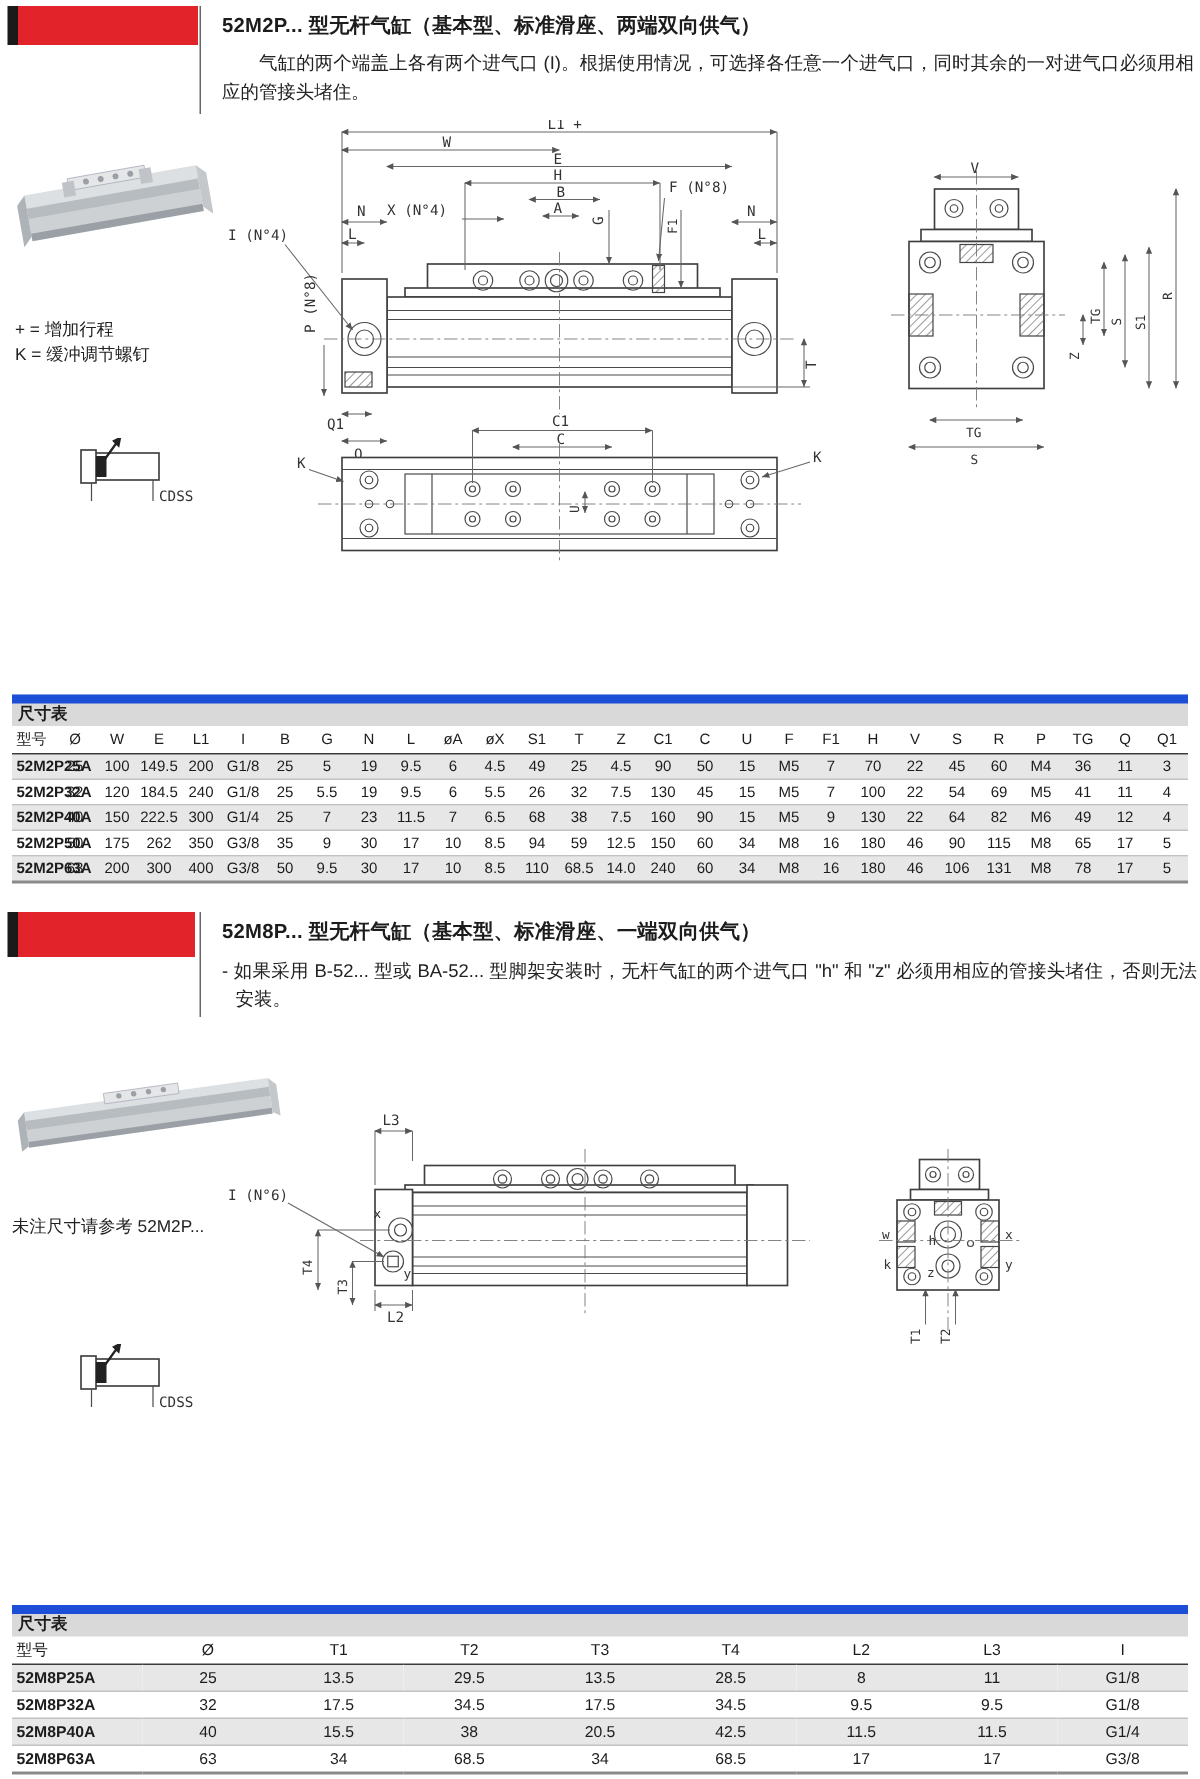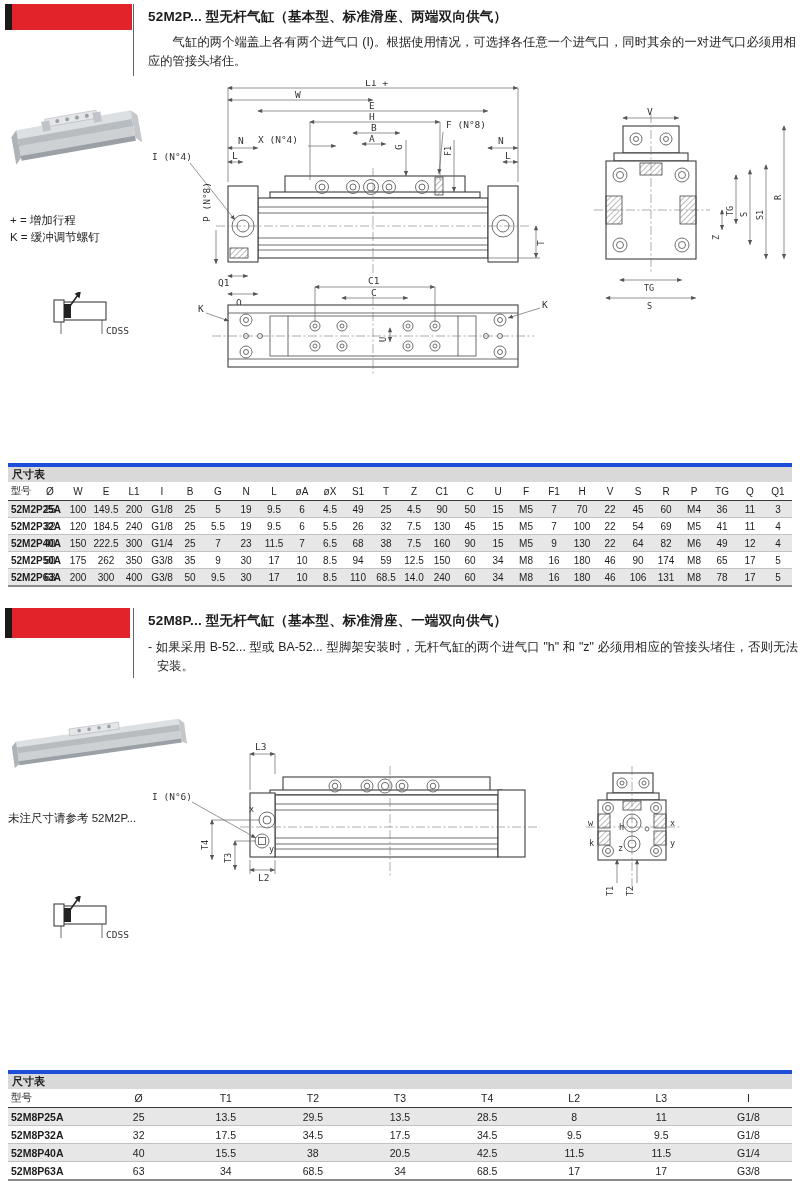--- a/index.html
+++ b/index.html
@@ -14,21 +14,21 @@
   .redblock{background:var(--accent,#e2232a);}
   .vline{width:1px;background:#666;}
   .sec-title{font-size:13.5px;font-weight:bold;letter-spacing:0.2px;}
   .para{font-size:12.3px;line-height:19px;color:#222;text-align:justify;}
   .indent{text-indent:2em;}
   .hang{padding-left:9px;text-indent:-9px;margin:0;}
   .side-note{font-size:11.5px;line-height:17px;color:#222;}
   
   .dim-table-wrap{width:784px;}
   .tbl-caption{
-    background:var(--captionbg,#d9d9d9);border-top:4px solid #1d4ed8;
+    background:var(--captionbg,#d9d9d9);border-top:6px solid #1d4ed8;
     font-size:11px;font-weight:bold;padding:1px 4px;height:13px;line-height:13px;
   }
   table.dims{border-collapse:collapse;width:100%;table-layout:fixed;}
   table.dims th{
     font-size:10.5px;font-weight:normal;text-align:center;padding:2px 0;
     border-bottom:1.5px solid #3a3a3a;white-space:nowrap;
   }
   table.dims td{
     font-size:10.5px;text-align:center;padding:2.5px 0;white-space:nowrap;
     border-bottom:1px solid #c2c2c2;
@@ -431,21 +431,21 @@
           <td>59</td>
           <td>12.5</td>
           <td>150</td>
           <td>60</td>
           <td>34</td>
           <td>M8</td>
           <td>16</td>
           <td>180</td>
           <td>46</td>
           <td>90</td>
-          <td>174</td>
+          <td>115</td>
           <td>M8</td>
           <td>65</td>
           <td>17</td>
           <td>5</td>
         </tr>
         <tr>
           <td class="model-col">52M2P63A</td>
           <td>63</td>
           <td>200</td>
           <td>300</td>

